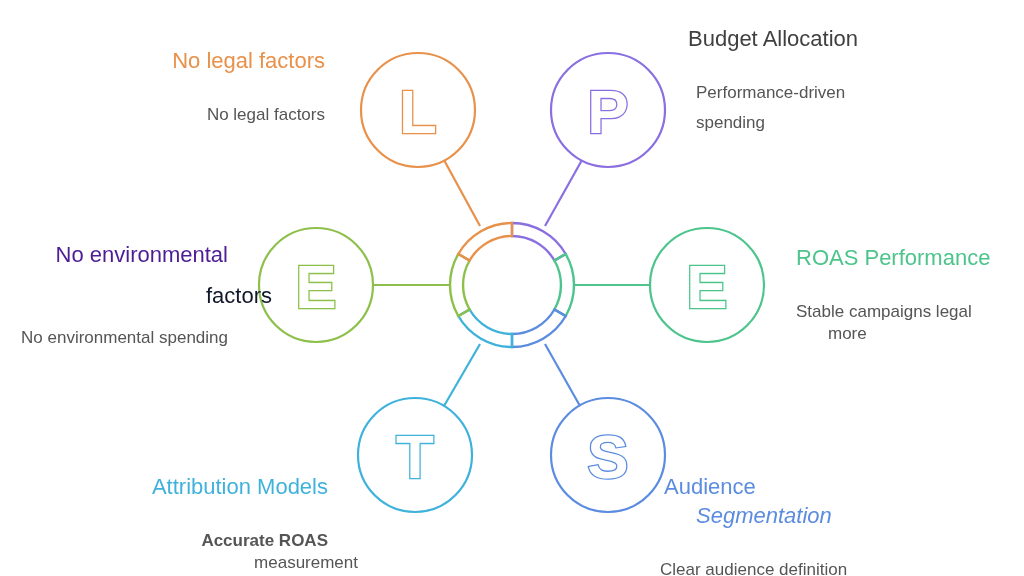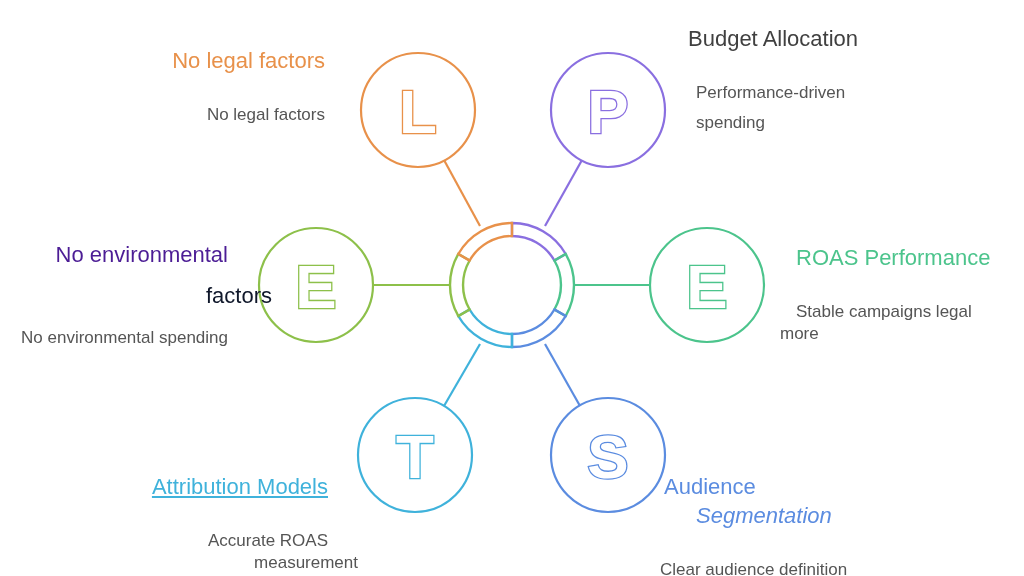--- a/index.html
+++ b/index.html
@@ -66,25 +66,25 @@
 
 <div class="lbl title right" style="right:699px; top:46px; color:#E8914A;">No legal factors</div>
 <div class="lbl desc right" style="right:699px; top:88px;">No legal factors</div>
 
 <div class="lbl title" style="left:688px; top:24px; color:#404040;">Budget Allocation</div>
 <div class="lbl desc" style="left:696px; top:66px;">Performance-driven</div>
 <div class="lbl desc" style="left:696px; top:96px;text-align:right;">spending</div>
 
 <div class="lbl title" style="left:796px; top:243px; color:#4CC48C;text-align:center;">ROAS Performance</div>
 <div class="lbl desc" style="left:796px; top:285px;">Stable campaigns legal</div>
-<div class="lbl desc" style="left:780px; top:307px;text-align:right;">more</div>
+<div class="lbl desc" style="left:828px; top:307px;text-align:right;">more</div>
 
 <div class="lbl title right" style="right:796px; top:240px; color:#4c1d95;">No environmental</div>
 <div class="lbl title right" style="right:752px; top:269px; color:#0f172a;margin-top:12px;">factors</div>
 <div class="lbl desc right" style="right:796px; top:311px;">No environmental spending</div>
 
-<div class="lbl title right" style="right:696px; top:472px; color:#3FB2DB;text-decoration:underline;">Attribution Models</div>
-<div class="lbl desc right" style="right:696px; top:514px;">Accurate ROAS</div>
+<div class="lbl title right" style="right:696px; top:472px; color:#3FB2DB;">Attribution Models</div>
+<div class="lbl desc right" style="right:696px; top:514px;font-weight:bold;">Accurate ROAS</div>
 <div class="lbl desc right" style="right:666px; top:536px;">measurement</div>
 
 <div class="lbl title" style="left:664px; top:472px; color:#5B8CE0;">Audience</div>
 <div class="lbl title" style="left:696px; top:501px; color:#5B8CE0;font-style:italic;">Segmentation</div>
 <div class="lbl desc" style="left:660px; top:543px;">Clear audience definition</div>
 
 </body></html>

